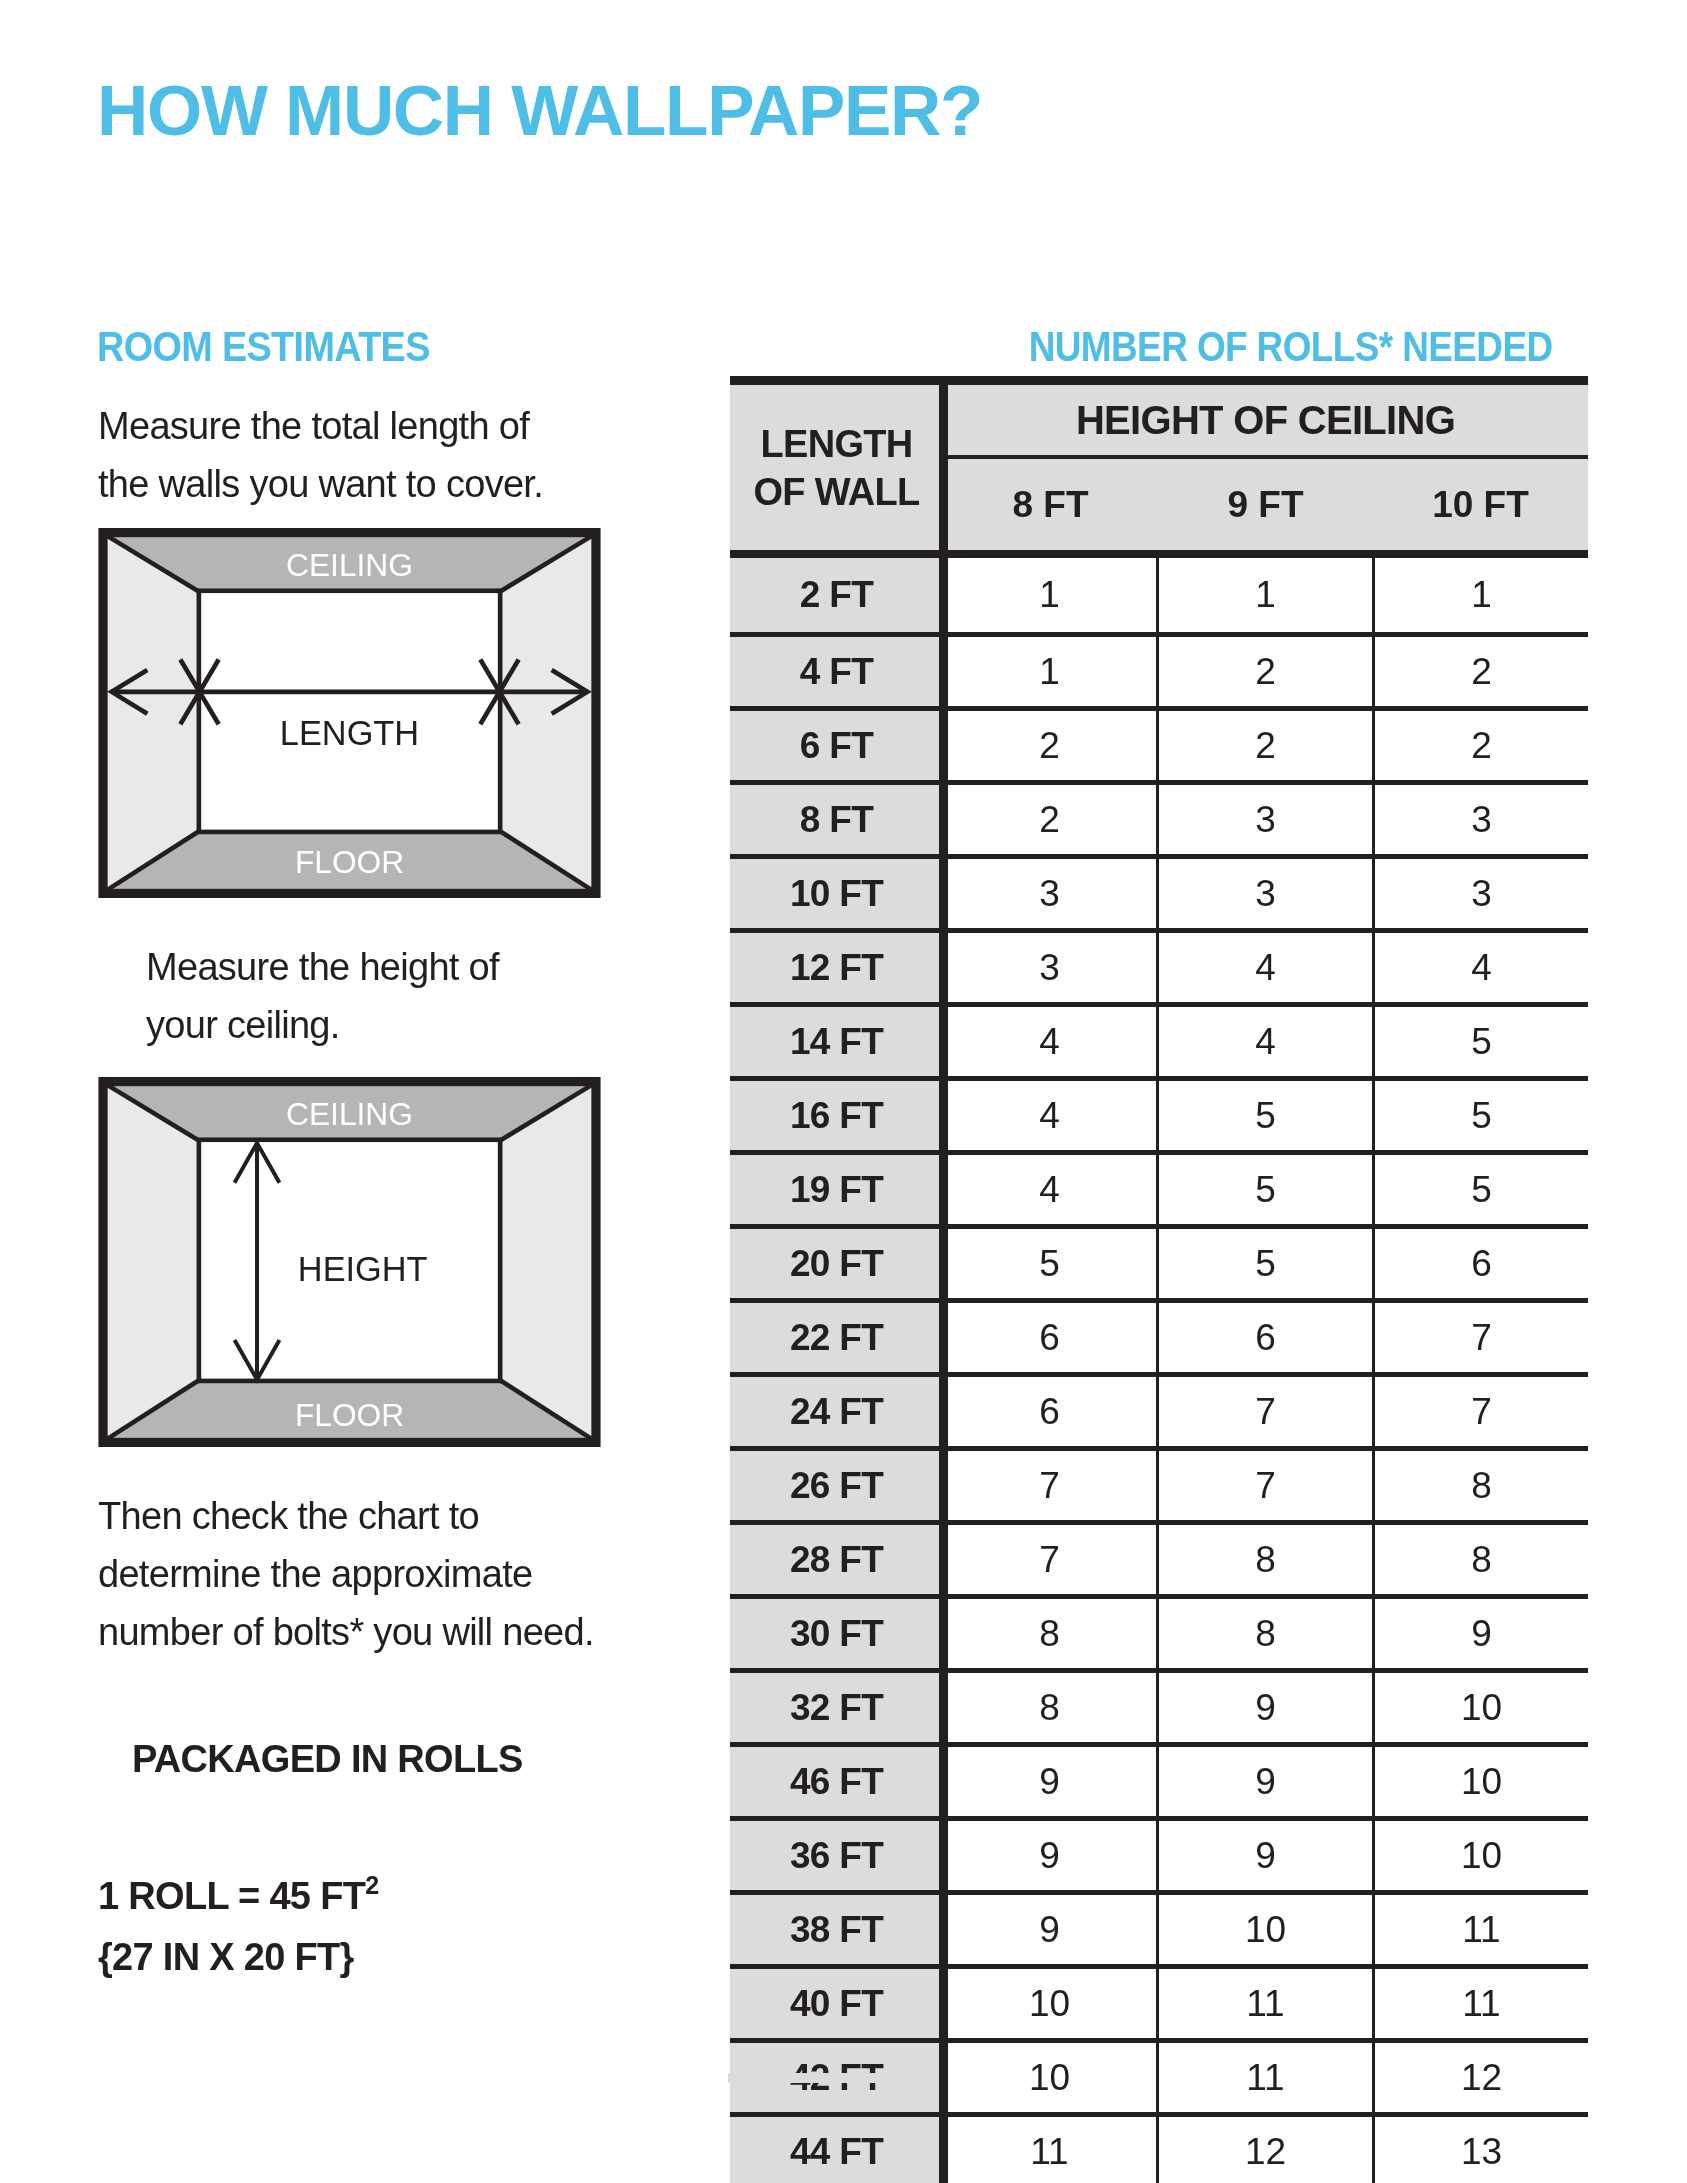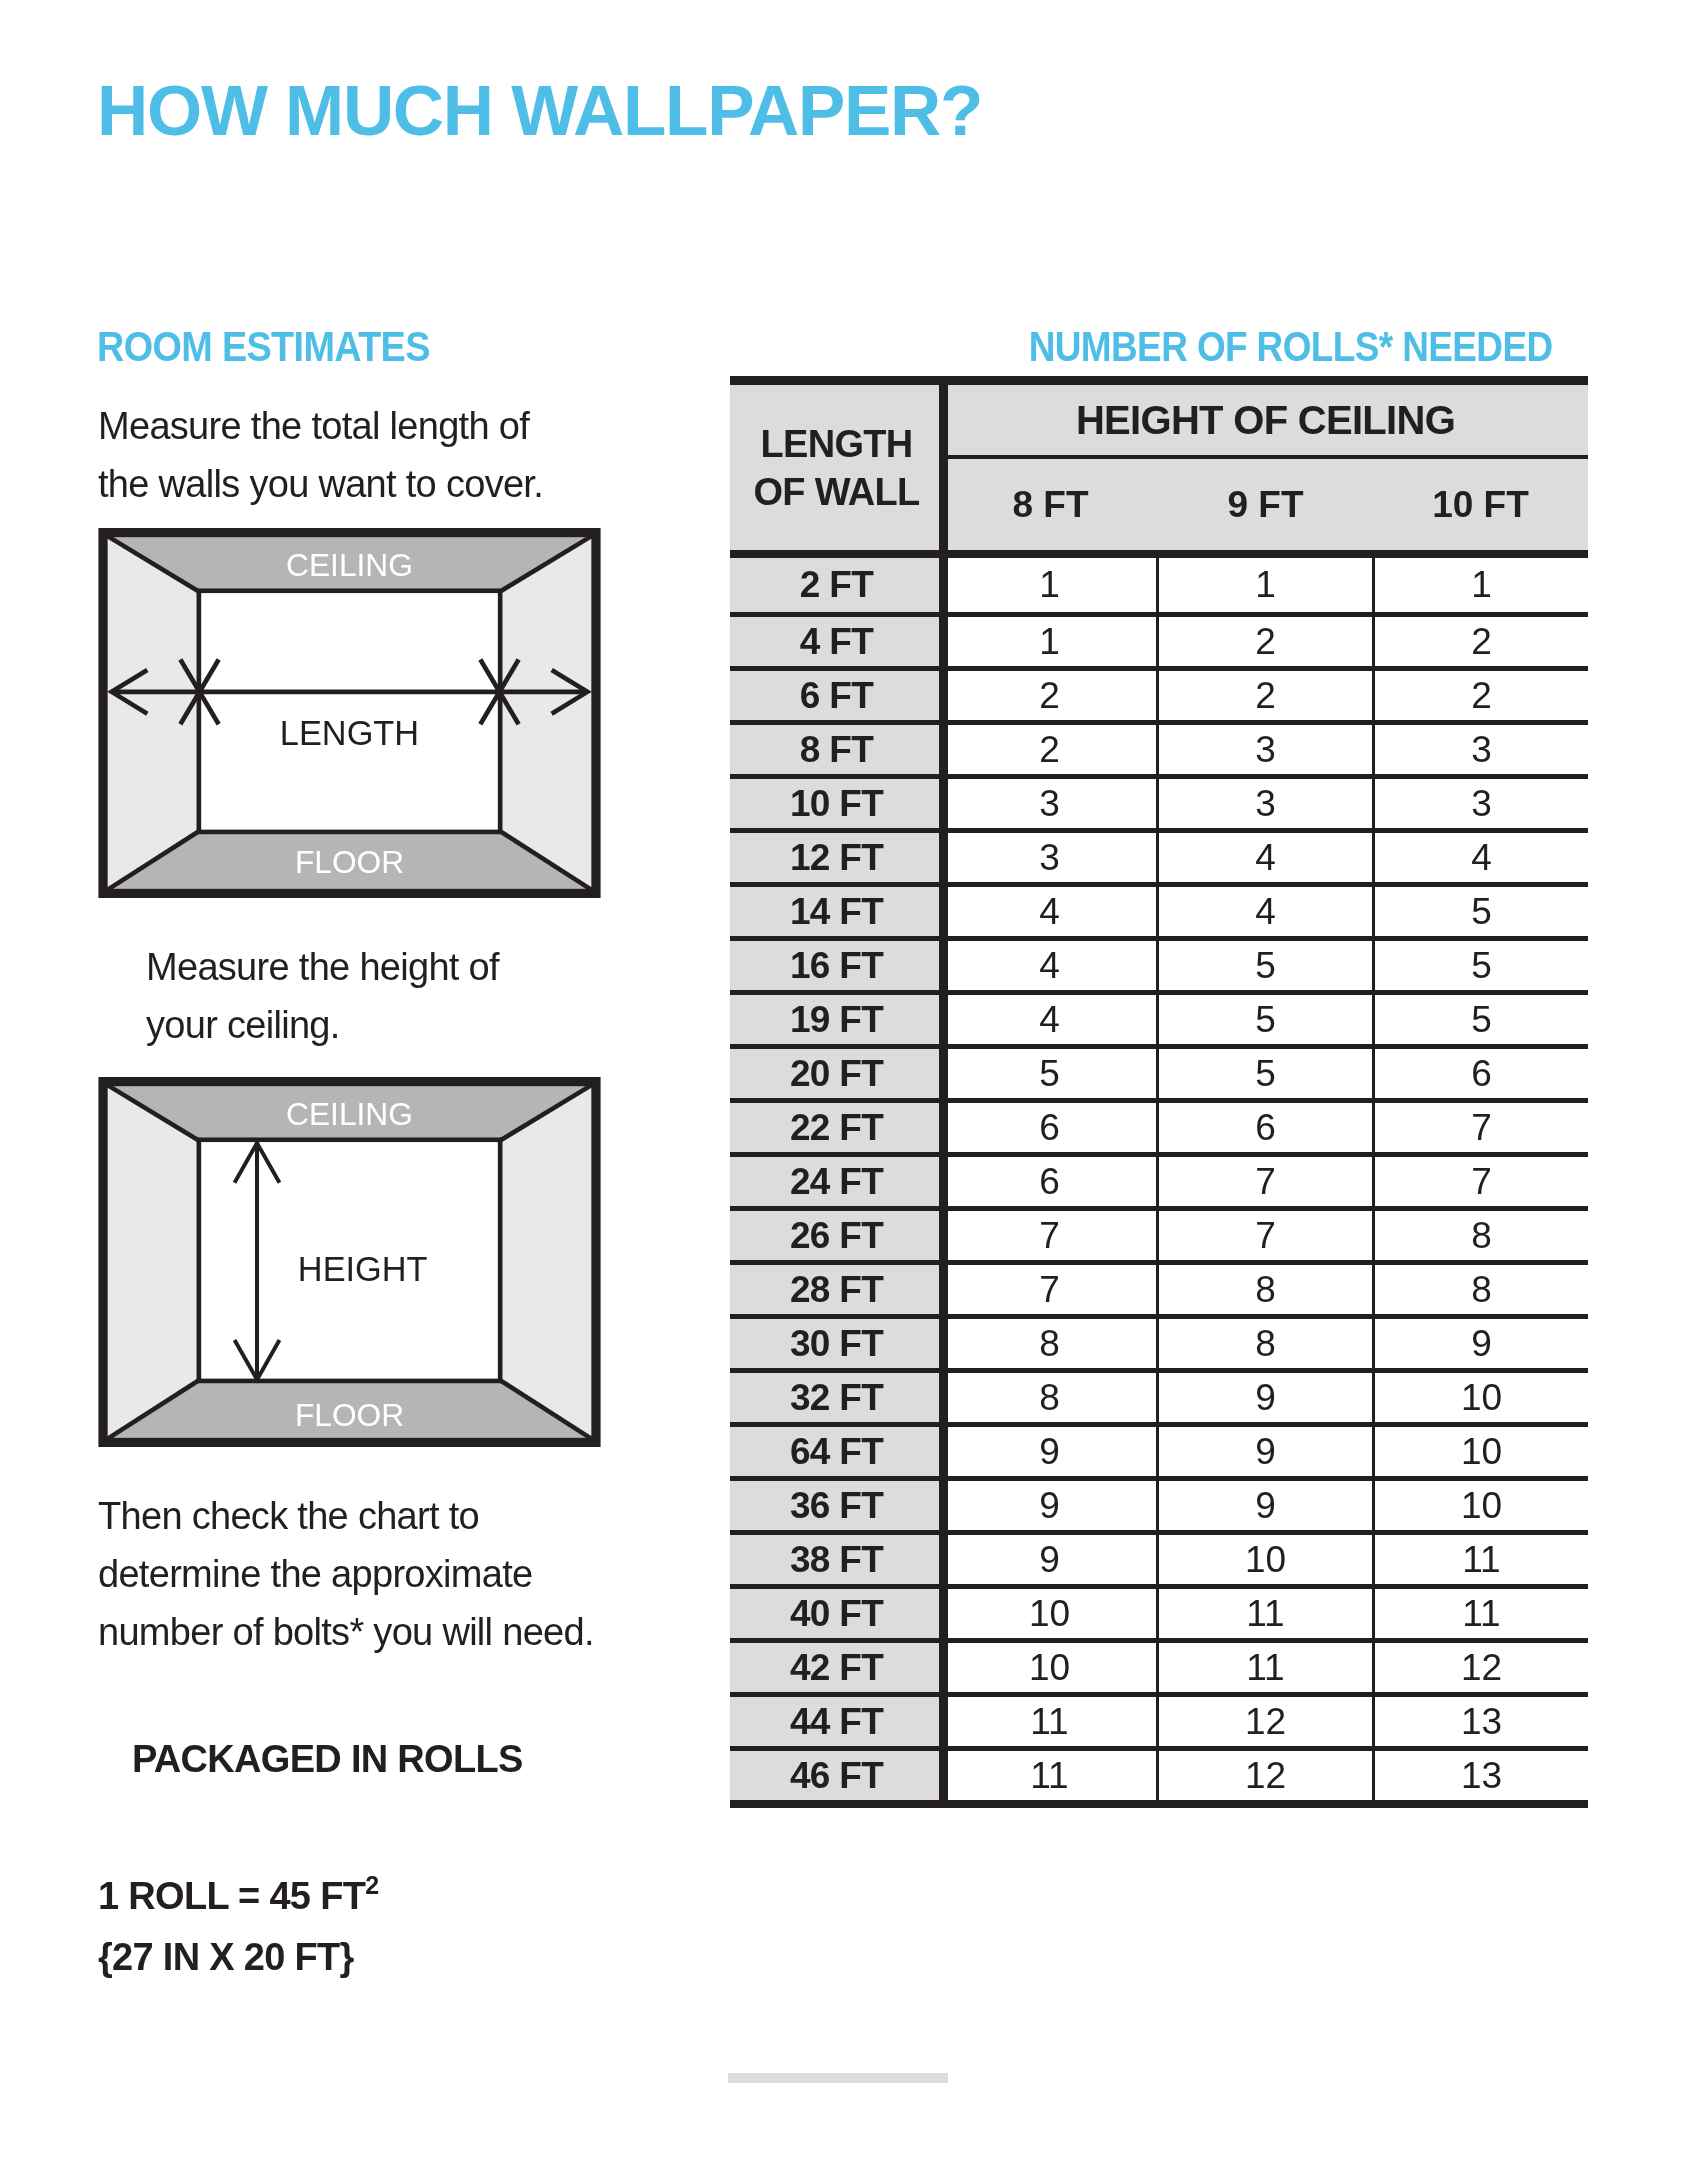--- a/index.html
+++ b/index.html
@@ -74,21 +74,21 @@
   .hoc {
     height: 74px; box-sizing: border-box;
     border-bottom: 4px solid #231F20;
     display: flex; align-items: center; justify-content: center;
     font-weight: bold; font-size: 40px; letter-spacing: -0.7px;
   }
   .subh { flex: 1; display: flex; align-items: center; font-weight: bold; font-size: 37px; }
   .subh span { flex: 1; text-align: center; }
 
   .tbody { border-top: 8.6px solid #231F20; }
-  .trow { display: flex; height: 54px; box-sizing: border-box; }
+  .trow { display: flex; height: 74px; box-sizing: border-box; }
   .trow + .trow { border-top: 5.3px solid #231F20; }
   .cell { display: flex; align-items: center; justify-content: center; }
   .lab {
     width: 213px; flex: none;
     background: #DCDCDE;
     font-weight: bold; font-size: 37px; letter-spacing: -0.7px;
   }
   .val { flex: 1; background: #ffffff; font-size: 37px; }
   .val + .val { border-left: 3.3px solid #231F20; }
   .vthick {
@@ -291,21 +291,21 @@
         <div class="cell val">8</div>
         <div class="cell val">9</div>
       </div>
       <div class="trow">
         <div class="cell lab">32 FT</div>
         <div class="cell val">8</div>
         <div class="cell val">9</div>
         <div class="cell val">10</div>
       </div>
       <div class="trow">
-        <div class="cell lab">64 FT</div>
+        <div class="cell lab">46 FT</div>
         <div class="cell val">9</div>
         <div class="cell val">9</div>
         <div class="cell val">10</div>
       </div>
       <div class="trow">
         <div class="cell lab">36 FT</div>
         <div class="cell val">9</div>
         <div class="cell val">9</div>
         <div class="cell val">10</div>
       </div>

